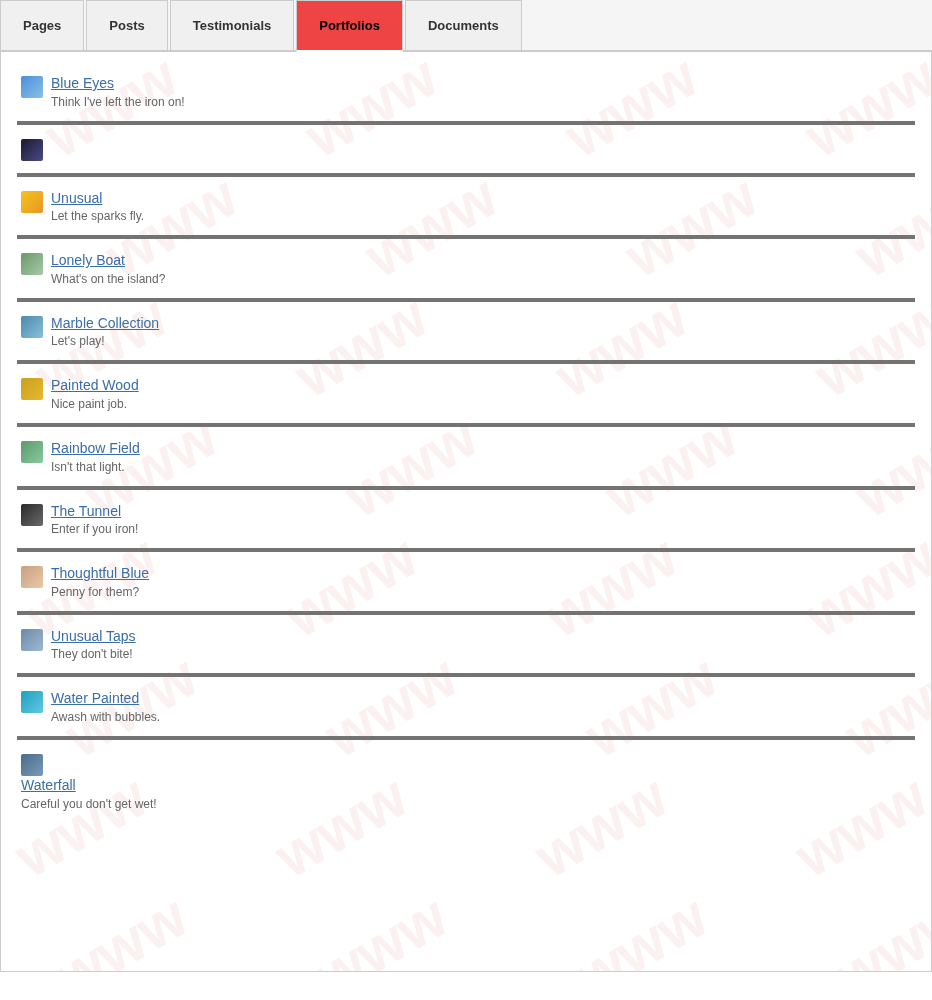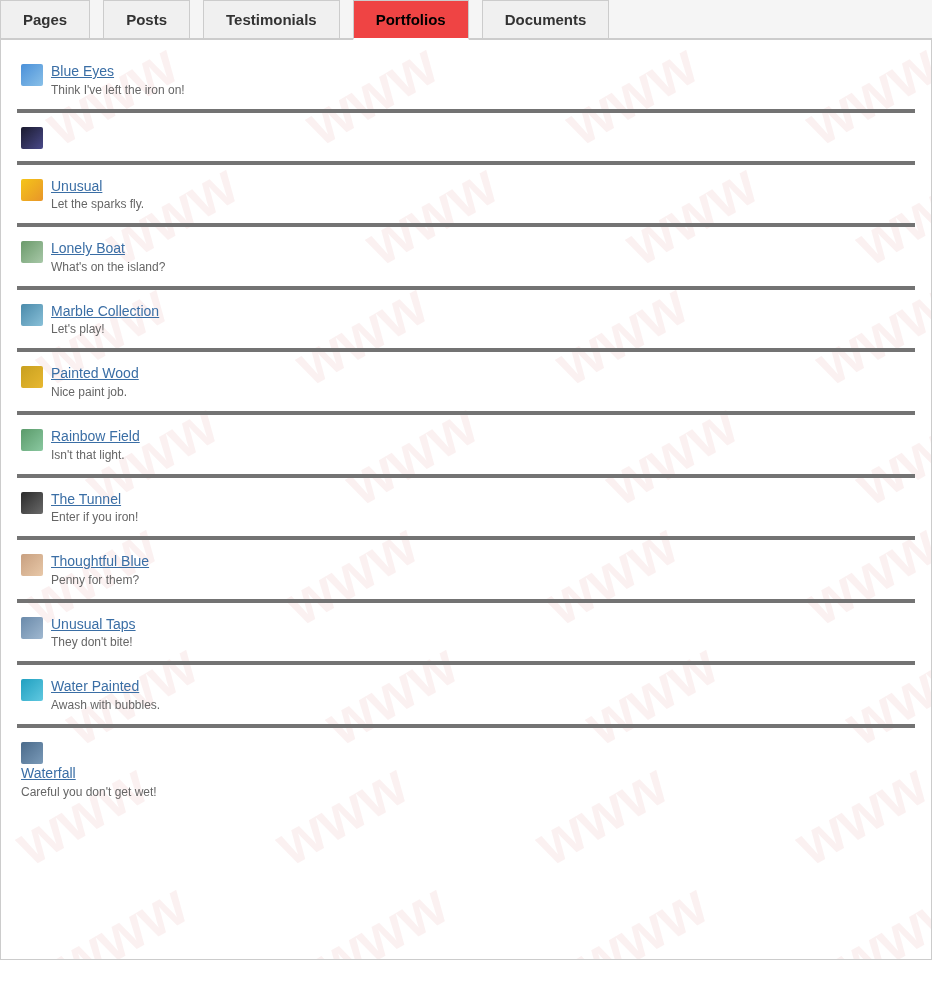--- a/index.html
+++ b/index.html
@@ -10,29 +10,29 @@
       color: #333;
     }
 
     
     .tabs {
       display: flex;
       border-bottom: 2px solid #ccc;
       background: #f5f5f5;
     }
     .tab {
-      padding: 10px 22px;
+      padding: 17px 22px;
       cursor: pointer;
-      font-size: 15px;
+      font-size: 13px;
       font-weight: bold;
       border: 1px solid #ccc;
       border-bottom: none;
       background: #f0f0f0;
       color: #333;
-      margin-right: 13px;
+      margin-right: 2px;
       user-select: none;
     }
     .tab.active {
       background: #ef4444;
       border-bottom: 2px solid #fff;
       margin-bottom: -2px;
       color: #000;
     }
 
     

